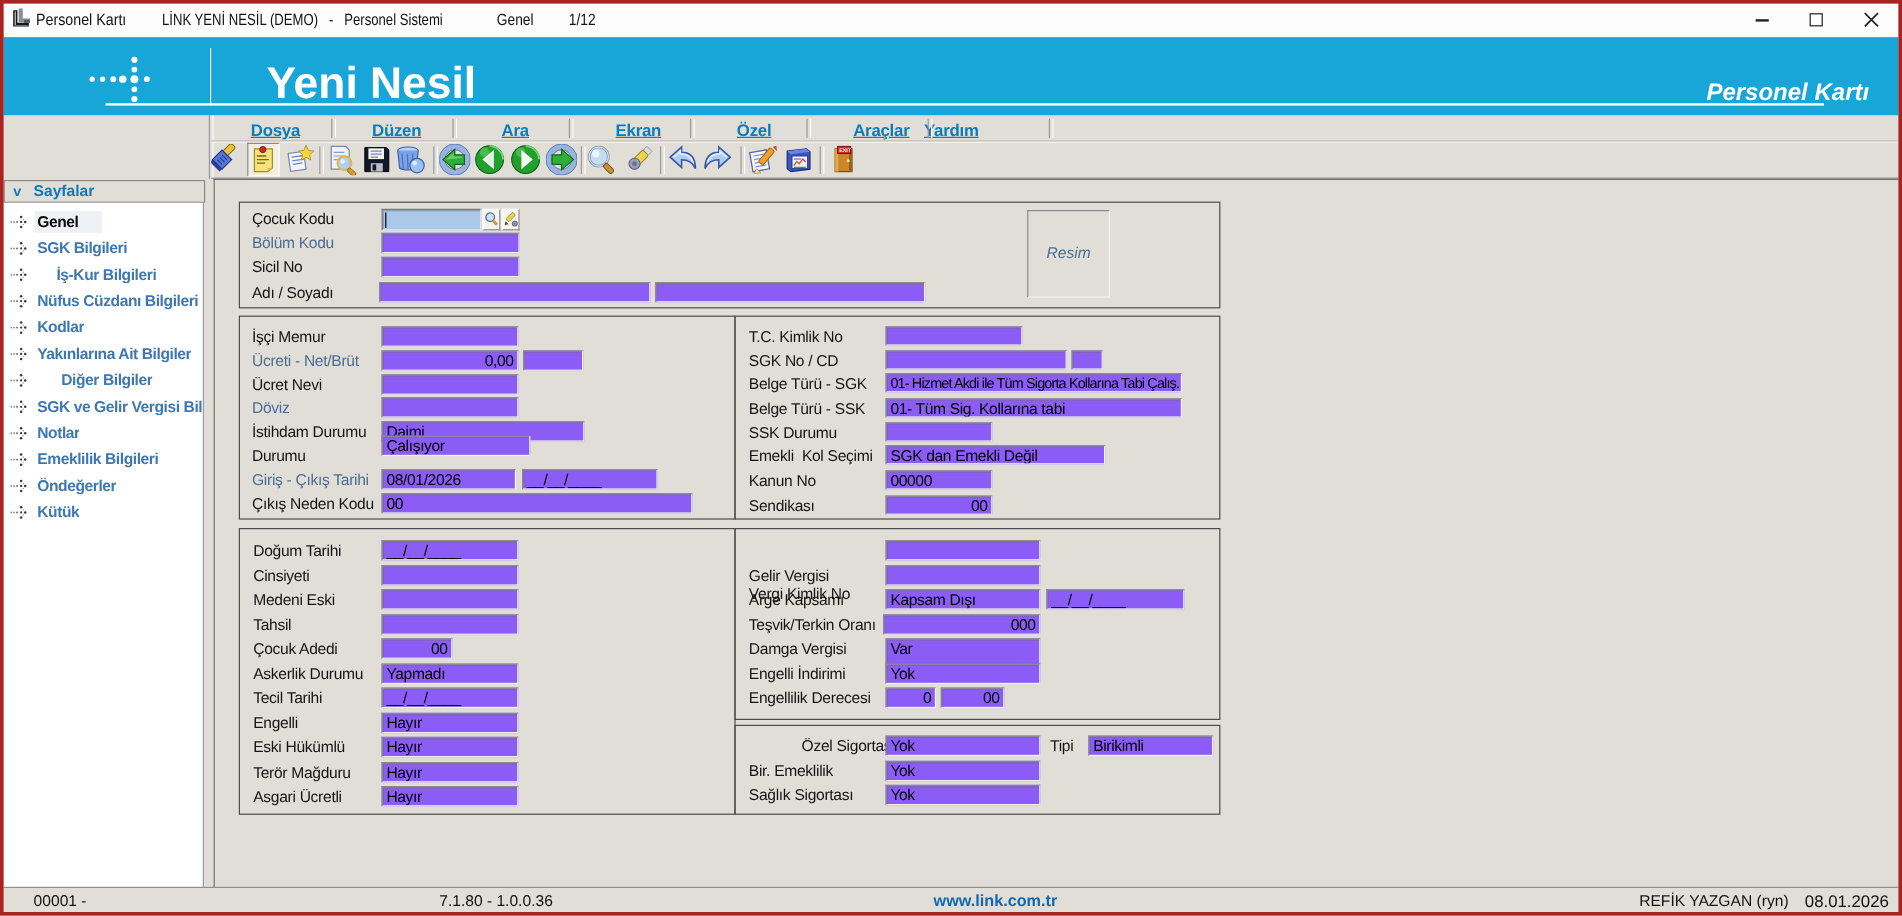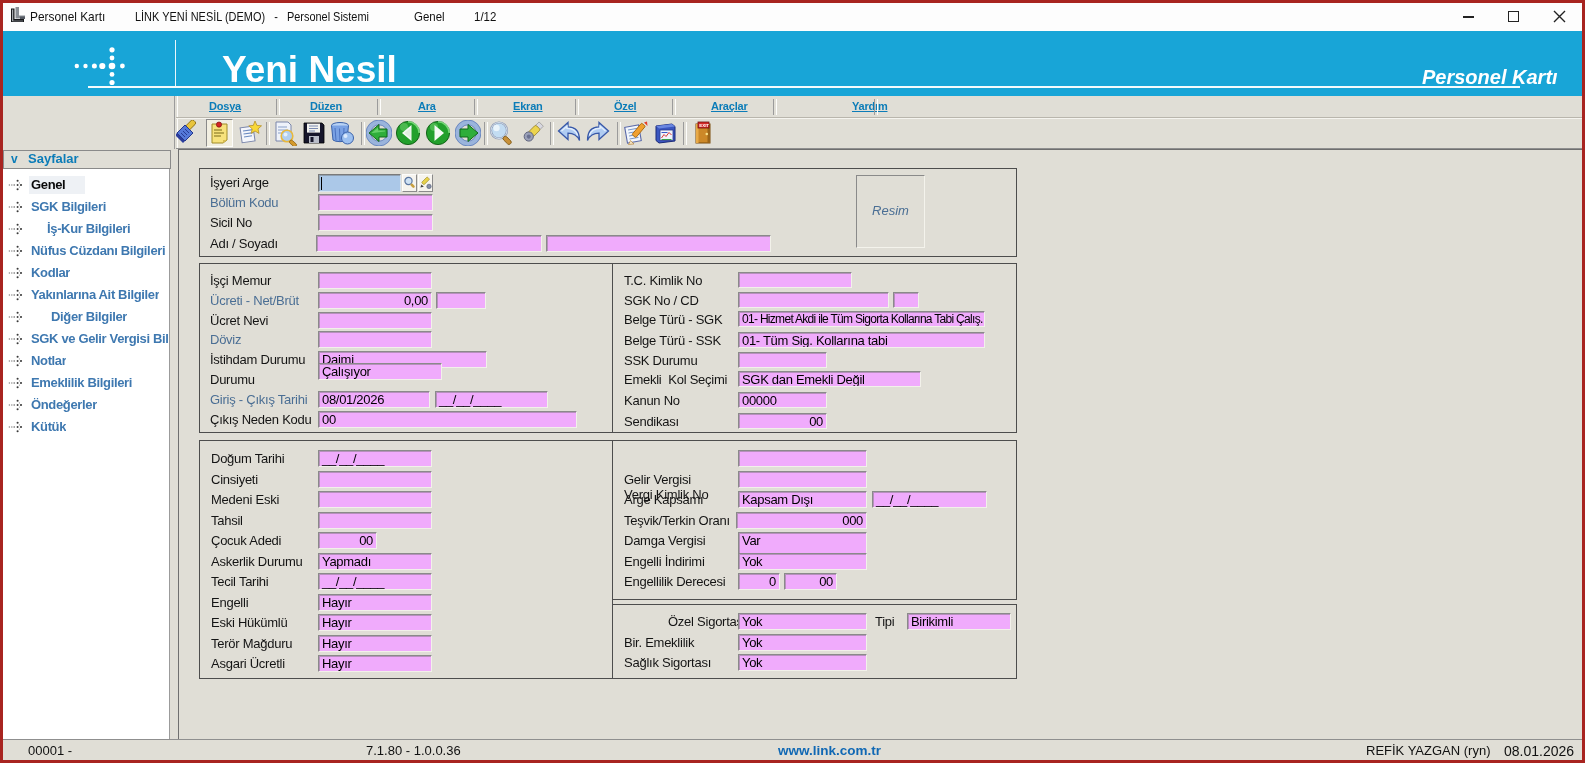--- a/index.html
+++ b/index.html
@@ -1,21 +1,21 @@
 <!DOCTYPE html>
 <html><head><meta charset="utf-8"><style>
 html,body{margin:0;padding:0;}
 body{width:1585px;height:763px;overflow:hidden;font-family:"Liberation Sans",sans-serif;}
 .w{position:absolute;}
 .lbl{position:absolute;font-size:13px;color:#141414;white-space:nowrap;line-height:17px;letter-spacing:-0.25px;}
 .lblb{position:absolute;font-size:13px;color:#4a6e94;white-space:nowrap;line-height:17px;letter-spacing:-0.25px;}
-.inp{position:absolute;background:#f0abfc;border:1px solid;border-color:#8a8a8a #f2f1ea #f2f1ea #8a8a8a;box-shadow:inset 1px 1px 0 rgba(110,110,110,0.45);font-size:13px;line-height:15px;color:#000;padding:0 3px;white-space:nowrap;overflow:hidden;box-sizing:border-box;letter-spacing:-0.3px;}
+.inp{position:absolute;background:#8b5cf6;border:1px solid;border-color:#8a8a8a #f2f1ea #f2f1ea #8a8a8a;box-shadow:inset 1px 1px 0 rgba(110,110,110,0.45);font-size:13px;line-height:15px;color:#000;padding:0 3px;white-space:nowrap;overflow:hidden;box-sizing:border-box;letter-spacing:-0.3px;}
 .inr{text-align:right;}
 .gb{position:absolute;border:1px solid #4d4d4d;box-sizing:border-box;}
-.mi{position:absolute;font-size:11px;font-weight:bold;color:#0b7cb8;text-decoration:underline;letter-spacing:-0.2px;}
+.mi{position:absolute;font-size:14px;font-weight:bold;color:#0b7cb8;text-decoration:underline;letter-spacing:-0.2px;}
 .si{position:absolute;font-size:13px;font-weight:bold;color:#3e78b0;white-space:nowrap;letter-spacing:-0.35px;}
 .sep{position:absolute;width:2px;border-left:1px solid #9b9b9b;border-right:1px solid #fdfdfb;}
 </style></head><body>
 <div class="w" style="left:0;top:0;width:1585px;height:763px;background:#e0ded6;"></div>
 
 <div class="w" style="left:3px;top:3px;width:1579px;height:28px;background:#fdfdfd;"></div>
 <svg class="w" style="left:9px;top:6px;" width="17" height="17" viewBox="0 0 17 17">
 <polygon points="6.5,1 10,1 10,9.5 16,9.5 16,12.5 6.5,12.5" fill="#8a8f96"></polygon>
 <polygon points="11,10.5 16,10.5 16,13 11,13" fill="#565b64"></polygon>
 <polygon points="2,2.5 5.5,2.5 5.5,13 15,13 15,16 2,16" fill="#15171a"></polygon>
@@ -47,21 +47,21 @@
 <div class="w" style="left:222px;top:48.5px;font-size:37px;font-weight:bold;color:#fff;letter-spacing:0px;">Yeni Nesil</div>
 <div class="w" style="left:88px;top:86px;width:1432px;height:1.6px;background:#f4fbfd;"></div>
 <div class="w" style="left:1422px;top:66px;font-size:20px;font-weight:bold;font-style:italic;color:#fff;">Personel Kartı</div>
 <div class="w" style="left:174px;top:96px;width:2px;height:53px;border-left:1px solid #9b9b9b;border-right:1px solid #fdfdfb;"></div>
 <div class="mi" style="left:209px;top:100px;">Dosya</div>
 <div class="mi" style="left:310px;top:100px;">Düzen</div>
 <div class="mi" style="left:418px;top:100px;">Ara</div>
 <div class="mi" style="left:513px;top:100px;">Ekran</div>
 <div class="mi" style="left:614px;top:100px;">Özel</div>
 <div class="mi" style="left:711px;top:100px;">Araçlar</div>
-<div class="mi" style="left:852px;top:100px;text-align:right;">Yardım</div>
+<div class="mi" style="left:770px;top:100px;text-align:right;">Yardım</div>
 <div class="sep" style="left:276px;top:99px;height:16px;"></div>
 <div class="sep" style="left:377px;top:99px;height:16px;"></div>
 <div class="sep" style="left:474px;top:99px;height:16px;"></div>
 <div class="sep" style="left:575px;top:99px;height:16px;"></div>
 <div class="sep" style="left:672px;top:99px;height:16px;"></div>
 <div class="sep" style="left:773px;top:99px;height:16px;"></div>
 <div class="sep" style="left:874px;top:99px;height:16px;"></div>
 <div class="w" style="left:176px;top:117px;width:1406px;height:1px;background:#b9b6ad;"></div>
 <div class="w" style="left:176px;top:118px;width:1406px;height:1px;background:#f5f4ef;"></div>
 <div class="w" style="left:176px;top:148px;width:1406px;height:1px;background:#8f8f8f;"></div>
@@ -357,21 +357,21 @@
 <div class="w" style="left:178px;top:149px;width:1404px;height:1px;background:#6f6f6f;"></div>
 <div class="w" style="left:178px;top:149px;width:1px;height:591px;background:#6f6f6f;"></div>
 <div class="w" style="left:3px;top:739px;width:1579px;height:1px;background:#8f8f8f;"></div>
 <div class="w" style="left:3px;top:740px;width:1579px;height:1px;background:#f4f3ee;"></div>
 <div class="gb" style="left:199px;top:168px;width:818px;height:89px;"></div>
 <div class="gb" style="left:199px;top:263px;width:414px;height:170px;"></div>
 <div class="gb" style="left:612px;top:263px;width:405px;height:170px;"></div>
 <div class="gb" style="left:199px;top:440px;width:414px;height:239px;"></div>
 <div class="gb" style="left:612px;top:440px;width:405px;height:160px;"></div>
 <div class="gb" style="left:612px;top:604px;width:405px;height:75px;"></div>
-<div class="lbl" style="left:210px;top:174.0px;">İşyeri Arge</div>
+<div class="lbl" style="left:210px;top:174.0px;">Çocuk Kodu</div>
 <div class="inp" style="left:318px;top:174.0px;width:83px;height:18px;background:#abc8e8;border-color:#7a7a7a #d8e4f0 #d8e4f0 #7a7a7a;"></div>
 <div class="w" style="left:321px;top:176.5px;width:1px;height:13px;background:#000;"></div>
 <div class="w" style="left:402px;top:174px;width:15px;height:18px;background:#f6f4ee;border:1px solid;border-color:#fdfdfb #8a8a8a #8a8a8a #fdfdfb;box-sizing:border-box;"></div>
 <svg class="w" style="left:403px;top:176px;" width="13" height="13" viewBox="0 0 13 13">
     <circle cx="5.5" cy="5" r="3.6" fill="#cfe2f4" stroke="#5a76a0" stroke-width="1.2"></circle>
     <rect x="8" y="7.2" width="5" height="2.6" rx="1.2" transform="rotate(45 8.6 8)" fill="#c8a040"></rect>
   </svg>
 <div class="w" style="left:418px;top:174px;width:15px;height:18px;background:#f6f4ee;border:1px solid;border-color:#fdfdfb #8a8a8a #8a8a8a #fdfdfb;box-sizing:border-box;"></div>
 <svg class="w" style="left:419px;top:176px;" width="13" height="13" viewBox="0 0 13 13">
     <rect x="4.6" y="0.5" width="3.4" height="8" rx="0.8" transform="rotate(45 6 5)" fill="#e8d24a" stroke="#948420" stroke-width="0.6"></rect>

